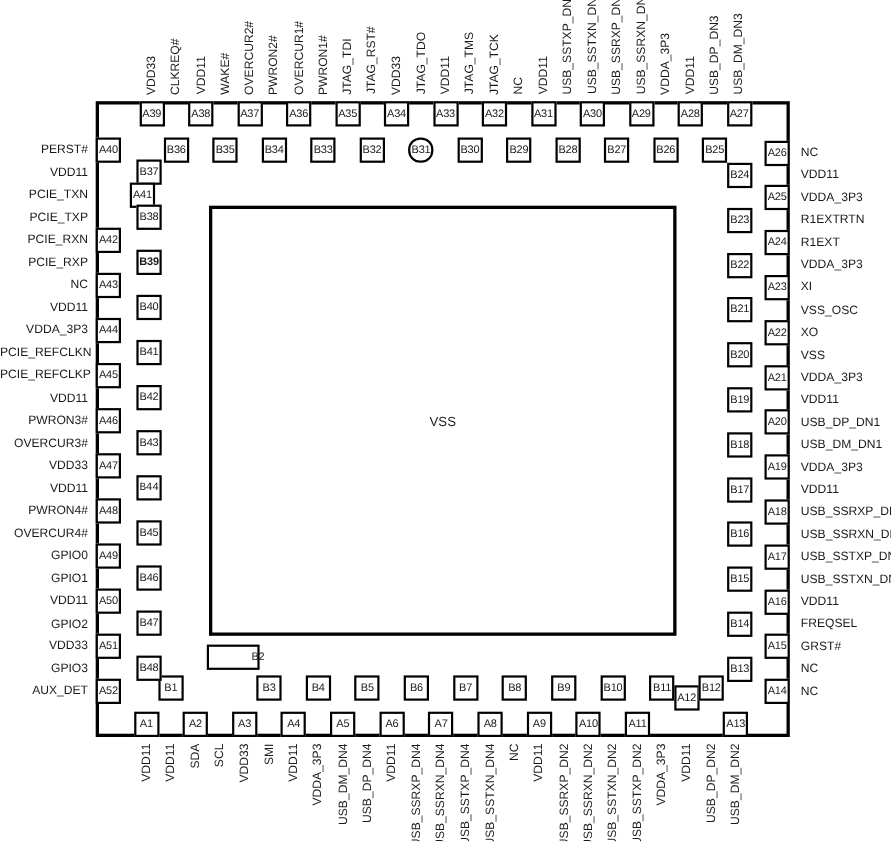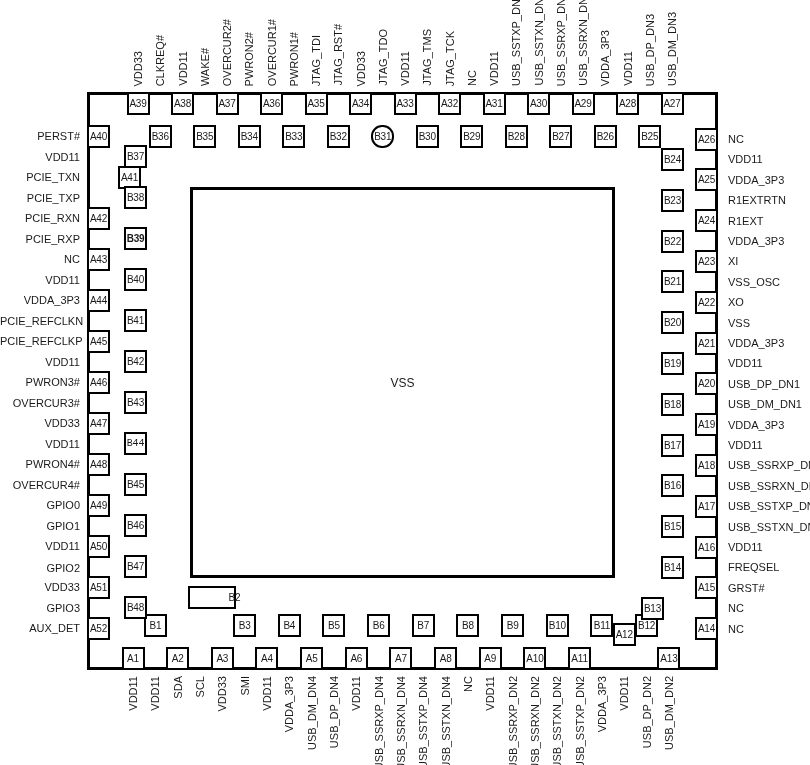--- a/index.html
+++ b/index.html
@@ -337,17 +337,17 @@
     <div class="pin" style="top: 494.7px; left: 695px;">A17</div>
     <div class="hlabel hright" style="top: 498.2px;">USB_SSTXP_DN1</div>
     <div class="pin" style="top: 515.1px; left: 661px;">B15</div>
     <div class="hlabel hright" style="top: 518.6px;">USB_SSTXN_DN1</div>
     <div class="pin" style="top: 535.5px; left: 695px;">A16</div>
     <div class="hlabel hright" style="top: 539px;">VDD11</div>
     <div class="pin" style="top: 555.9px; left: 661px;">B14</div>
     <div class="hlabel hright" style="top: 559.4px;">FREQSEL</div>
     <div class="pin" style="top: 576.3px; left: 695px;">A15</div>
     <div class="hlabel hright" style="top: 579.8px;">GRST#</div>
-    <div class="pin" style="top: 596.7px; left: 641px;">B13</div>
+    <div class="pin" style="top: 596.7px; left: 661px;">B13</div>
     <div class="hlabel hright" style="top: 600.2px;">NC</div>
     <div class="pin" style="top: 617.1px; left: 695px;">A14</div>
     <div class="hlabel hright" style="top: 620.6px;">NC</div>
   </div>
 
 </body></html>

